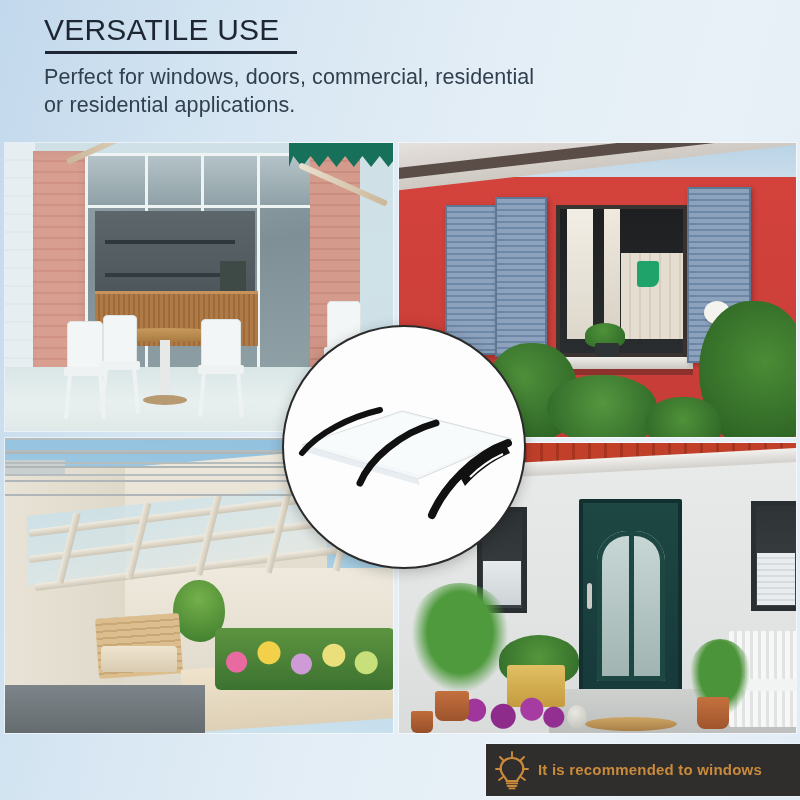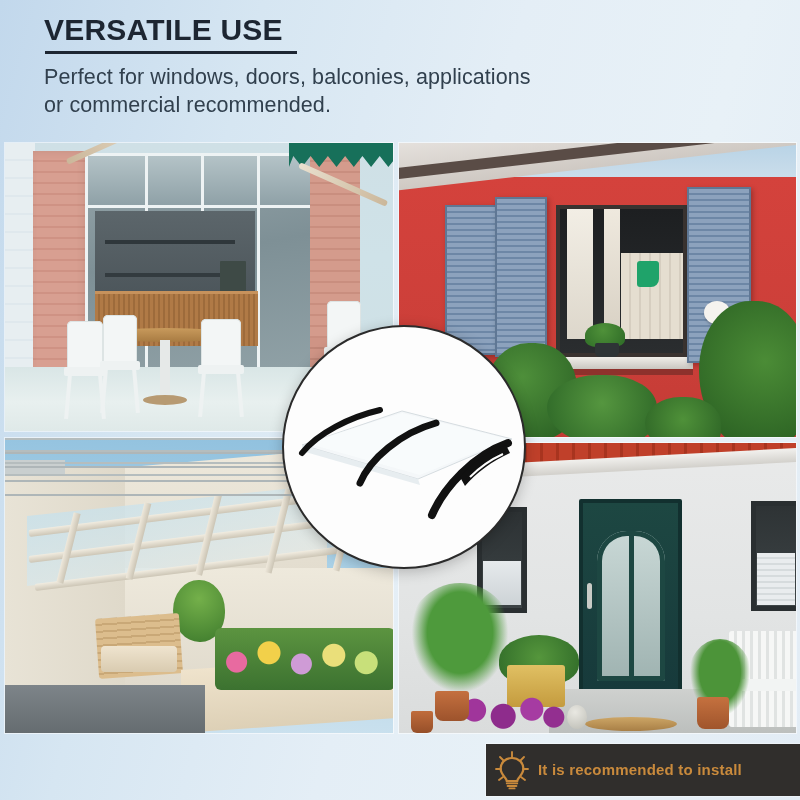--- a/index.html
+++ b/index.html
@@ -24,21 +24,21 @@
 
   
   #header {
     position: absolute;
     left: 44px;
     top: 14px;
     width: 700px;
   }
   #title {
     font-size: 30px;
-    font-weight: bold;
+    font-weight: normal;
     letter-spacing: 0.2px;
     color: #1d2632;
     line-height: 1.05;
     margin: 0;
     padding: 0 0 5px 0;
     display: inline-block;
   }
   #title-rule {
     width: 252px;
     height: 3px;
@@ -327,22 +327,22 @@
 </style>
 </head>
 <body>
 
 <div id="page">
 
   <div id="header">
     <h1 id="title">VERSATILE USE</h1>
     <div id="title-rule"></div>
     <div id="subtitle">
-      <div>Perfect for windows, doors, balconies, applications</div>
-      <div>or commercial recommended.</div>
+      <div>Perfect for windows, doors, commercial, residential</div>
+      <div>or residential applications.</div>
     </div>
   </div>
 
   <div class="photo" id="photo-tl">
     <div class="ph-layer sky"></div>
     <div class="ph-layer wall-left"></div>
     <div class="ph-layer brick-l"></div>
     <div class="ph-layer glassbay"></div>
     <div class="ph-layer transom"></div>
     <div class="mullion-v" style="left:140px; top:13px; height:242px;"></div>
@@ -514,17 +514,17 @@
                  C12.1 28.9 12.7 29.9 12.8 31.2 L23.2 31.2 C23.3 29.9 23.9 28.9 25.1 27.5
                  C27 25.3 29.4 22.6 29.4 18.6 C29.4 12.8 24.6 8 18 8 Z" fill="none" stroke="#c98a3c" stroke-width="2.2"></path>
         <g stroke="#c98a3c" stroke-width="1.9" stroke-linecap="round">
           <line x1="12.8" y1="33.4" x2="23.2" y2="33.4"></line>
           <line x1="13.6" y1="36.0" x2="22.4" y2="36.0"></line>
           <line x1="15.4" y1="38.4" x2="20.6" y2="38.4"></line>
         </g>
       </svg>
     </div>
     <div id="note-text">
-      <div>It is recommended to install</div>
+      <div>It is recommended to windows</div>
     </div>
   </div>
 
 </div>
 
 </body></html>

